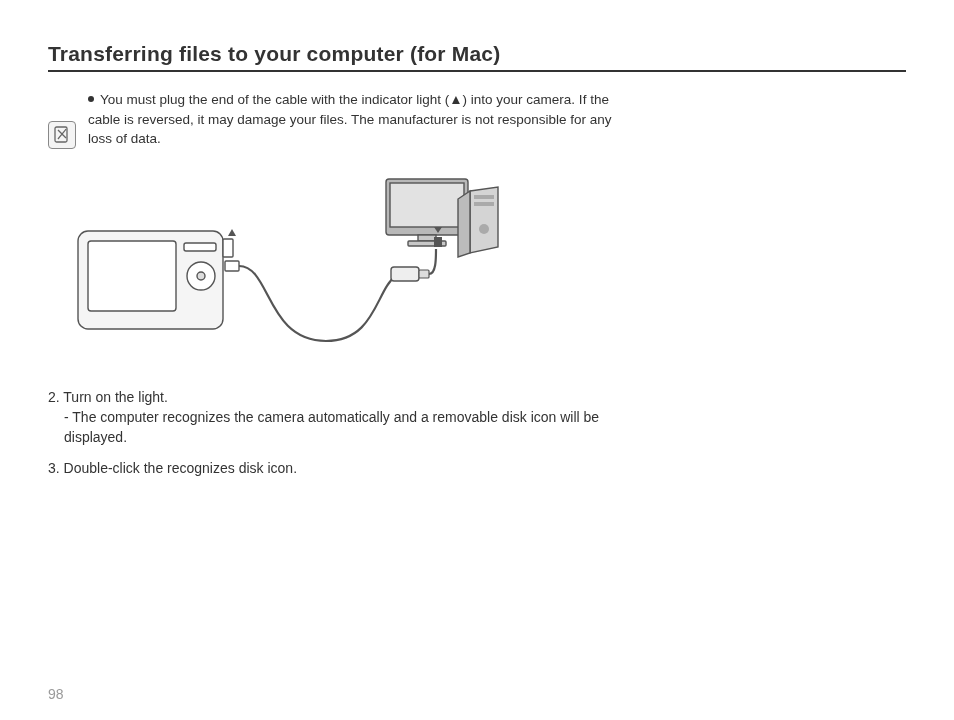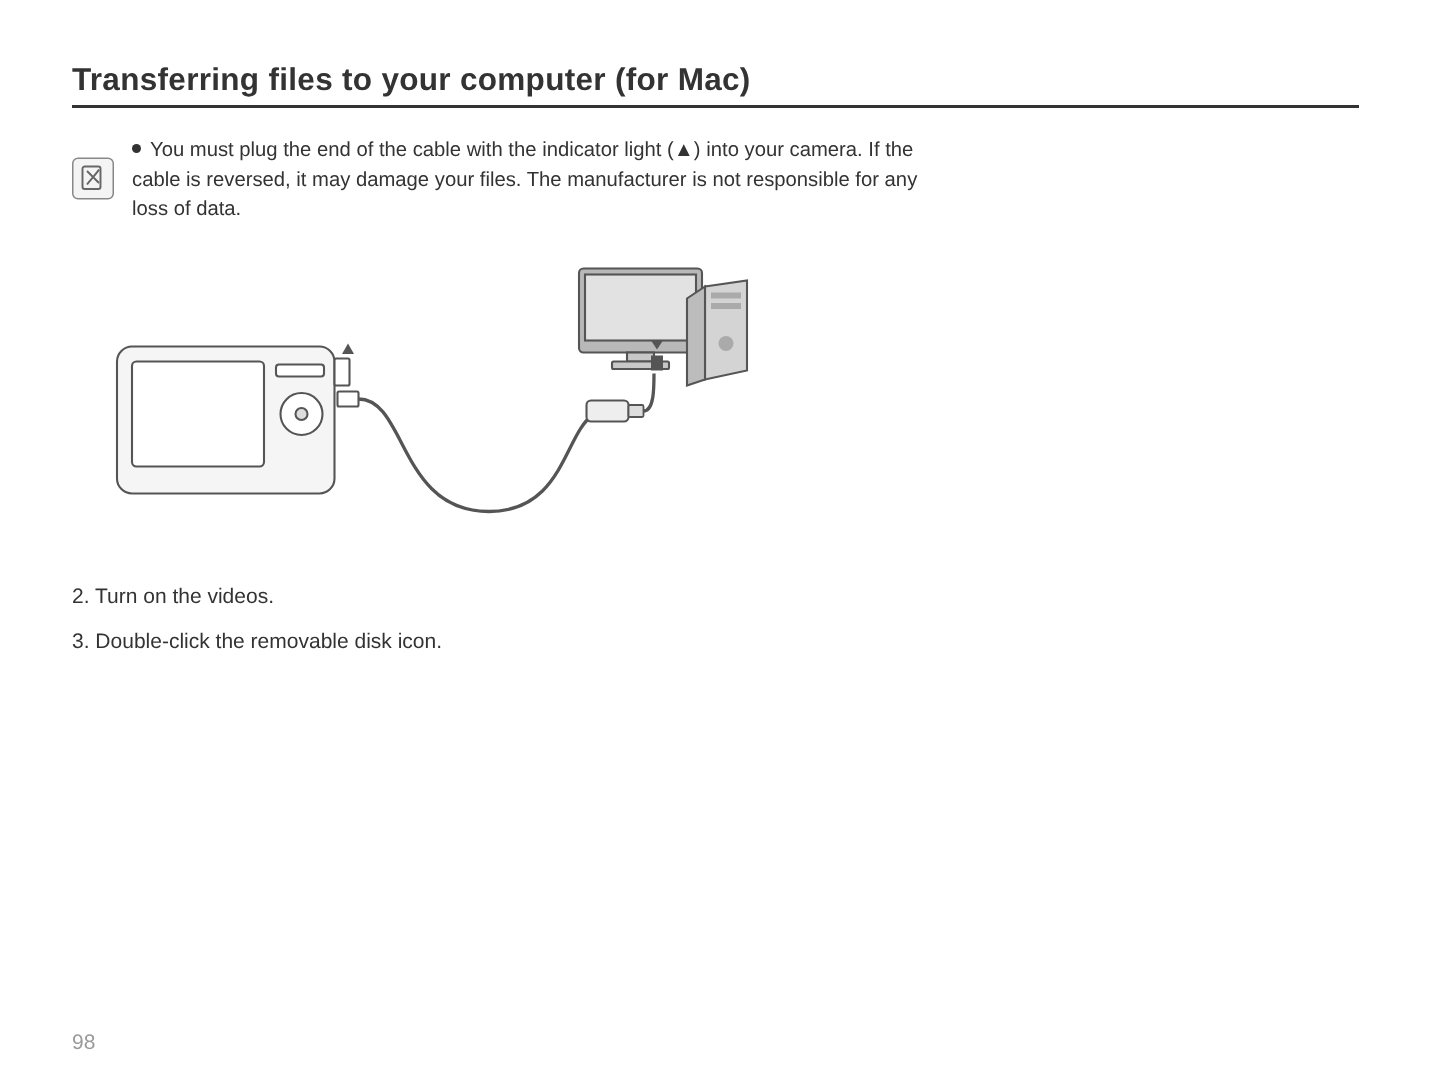--- a/index.html
+++ b/index.html
@@ -2,21 +2,21 @@
 <html><head>
 <meta charset="utf-8">
 <style>
   html,body{margin:0;padding:0;font-family:Arial,Helvetica,sans-serif;color:#222;background:#fff}
   .page{width:954px;height:720px;box-sizing:border-box;padding:42px 48px 0 48px;position:relative}
   .title{font-size:21px;font-weight:bold;letter-spacing:.2px;border-bottom:2px solid #333;padding-bottom:4px;margin:0 0 18px 0;color:#333}
   .content{max-width:590px;font-size:14px;line-height:1.45;color:#333}
   .step{margin:0 0 10px 0}
   .step-text{display:inline}
   .indent{padding-left:16px;display:block}
-  .note-row{display:flex;align-items:center;margin:12px 0 22px 0}
+  .note-row{display:flex;align-items:flex-end;margin:12px 0 22px 0}
   .note-icon{width:26px;height:26px;border:1px solid #888;border-radius:4px;display:flex;align-items:center;justify-content:center;margin-right:12px;flex:0 0 26px;background:#f4f4f4}
   .note-text{font-size:13.5px;line-height:1.45;color:#333}
   .bullet{display:inline-block;width:6px;height:6px;border-radius:50%;background:#333;vertical-align:middle;margin-right:6px;margin-top:-2px}
   .illus{height:190px;margin:4px 0 26px 8px}
   .page-num{position:absolute;left:48px;bottom:18px;font-size:14px;font-weight:normal;color:#9a9a9a}
   svg{display:block}
 </style>
 </head>
 <body>
 
@@ -77,25 +77,26 @@
           <rect x="418" y="31" width="20" height="4" fill="#aaa" stroke="none"></rect>
           <circle cx="428" cy="58" r="5" fill="#aaa" stroke="none"></circle>
 
           <rect x="378" y="66" width="8" height="10" fill="#555" stroke="none"></rect>
           <path d="M382 62 l4 -6 l-8 0 z" fill="#555" stroke="none"></path>
         </g>
       </svg>
     </div>
 
     <div class="step">
-      <span><span>2</span>. </span><span class="step-text">Turn on the videos.</span>
+      <span><span>2</span>. </span><span class="step-text">Turn on the light.</span>
+      <span class="indent">- The computer recognizes the camera automatically and a removable disk icon will be displayed.</span>
     </div>
 
     <div class="step">
-      <span><span>3</span>. </span><span class="step-text">Double-click the removable disk icon.</span>
+      <span><span>3</span>. </span><span class="step-text">Double-click the recognizes disk icon.</span>
     </div>
 
 
   </div>
 
   <div class="page-num">98</div>
 
 </div>
 
 </body></html>

